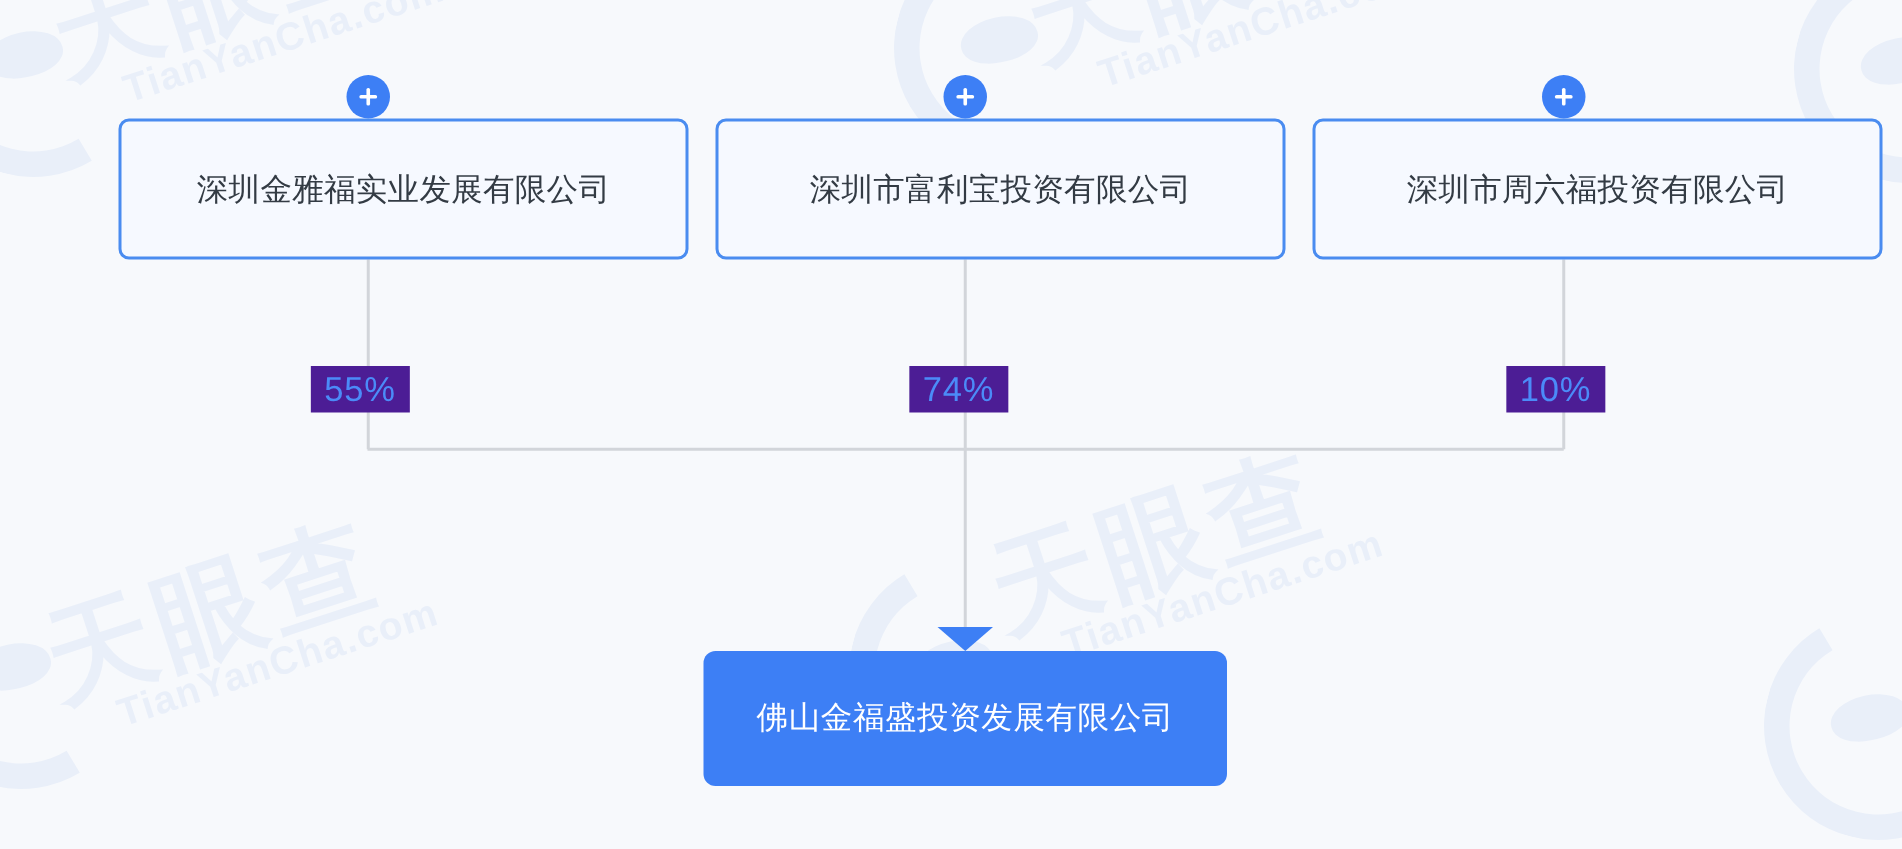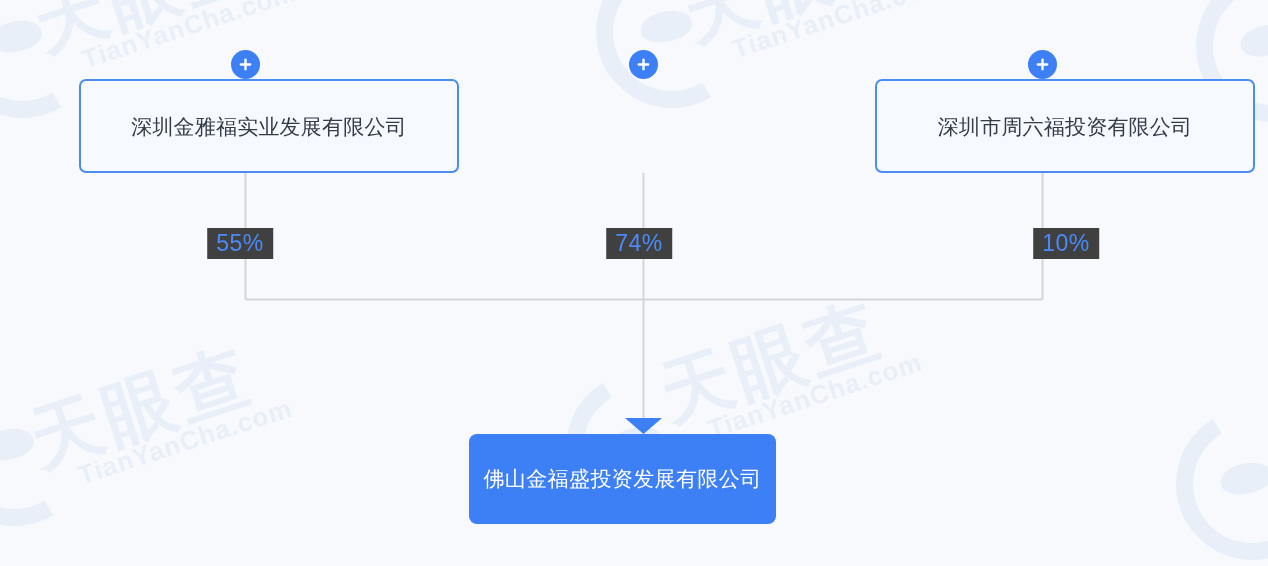--- a/index.html
+++ b/index.html
@@ -108,21 +108,21 @@
     letter-spacing: 0.2px;
   }
   .node-shareholder .label {
     display: block;
     width: 100%;
   }
 
   .node-company {
     left: 469px;
     top: 434px;
-    width: 307px;
+    width: 349px;
     height: 90px;
     border-radius: 8px;
     background: #3d7ff5;
     color: #ffffff;
     font-size: 21px;
     line-height: 30px;
     letter-spacing: 0.4px;
     font-weight: 400;
     padding: 4px 14px;
     box-sizing: border-box;
@@ -145,25 +145,26 @@
     display: block;
   }
 
   
   .pct {
     position: absolute;
     z-index: 3;
     font-size: 23px;
     color: #4b8bf8;
     letter-spacing: 0.5px;
-    background: #404040;
+    background: #4c1d95;
     padding: 2px 9px;
     text-align: right;
     white-space: nowrap;
     transform: translateX(-50%);
+    margin-top: 16px;
   }
 </style>
 </head>
 <body>
 
 <div id="stage">
 
   <div id="watermark-layer">
 
     <div class="wm-logo" style="left:-54px; top:-34px;"></div>
@@ -215,20 +216,23 @@
   </div>
   <div class="expand-btn" style="left:231px; top:50px;">
     <span>
       <svg width="17" height="17" viewBox="0 0 17 17">
         <rect x="7.3" y="2.6" width="2.4" height="11.8" rx="1.1" fill="#ffffff"></rect>
         <rect x="2.6" y="7.3" width="11.8" height="2.4" rx="1.1" fill="#ffffff"></rect>
       </svg>
     </span>
   </div>
 
+  <div class="node node-shareholder" style="left:477px; top:79px;">
+    <span class="label">深圳市富利宝投资有限公司</span>
+  </div>
   <div class="expand-btn" style="left:629px; top:50px;">
     <span>
       <svg width="17" height="17" viewBox="0 0 17 17">
         <rect x="7.3" y="2.6" width="2.4" height="11.8" rx="1.1" fill="#ffffff"></rect>
         <rect x="2.6" y="7.3" width="11.8" height="2.4" rx="1.1" fill="#ffffff"></rect>
       </svg>
     </span>
   </div>
 
   <div class="node node-shareholder" style="left:875px; top:79px;">
@@ -238,19 +242,19 @@
     <span>
       <svg width="17" height="17" viewBox="0 0 17 17">
         <rect x="7.3" y="2.6" width="2.4" height="11.8" rx="1.1" fill="#ffffff"></rect>
         <rect x="2.6" y="7.3" width="11.8" height="2.4" rx="1.1" fill="#ffffff"></rect>
       </svg>
     </span>
   </div>
 
   <div class="pct" style="left:240px; top:228px;">55%</div>
   <div class="pct" style="left:639px; top:228px;">74%</div>
-  <div class="pct" style="left:1066px; top:228px;">10%</div>
+  <div class="pct" style="left:1037px; top:228px;">10%</div>
 
   <div class="node node-company">
     <span class="label">佛山金福盛投资发展有限公司</span>
   </div>
 
 </div>
 
 </body></html>

